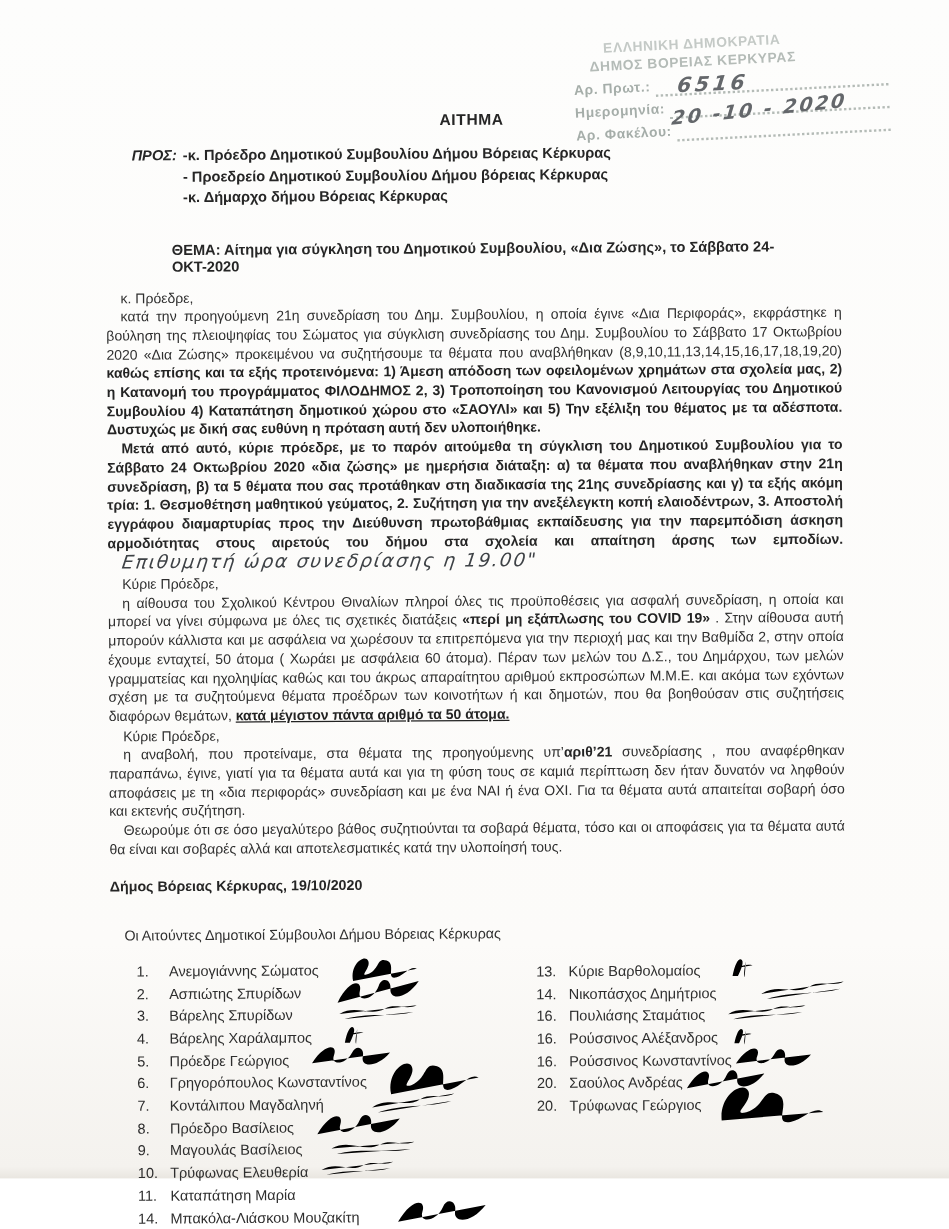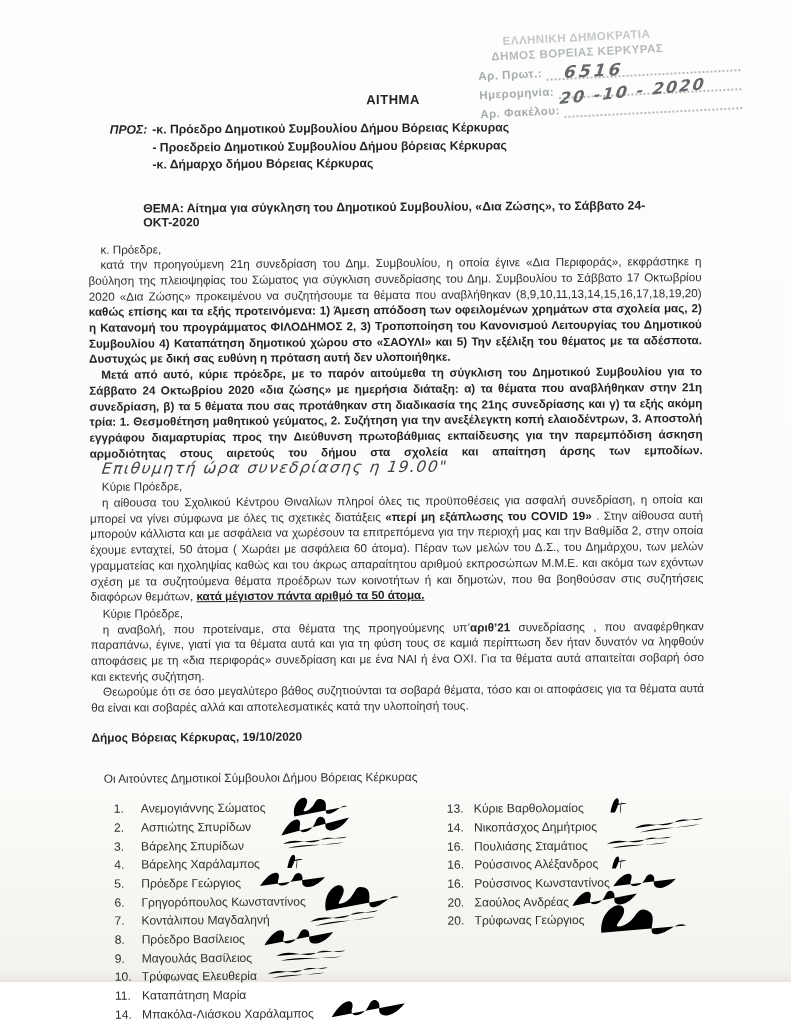--- a/index.html
+++ b/index.html
@@ -207,21 +207,21 @@
             <svg class="sig" style="left:150px;width:66px;height:26px">
               <use href="#sig-c"></use>
             </svg>
           </div>
         <div class="sig-row">
             <span class="num">11.</span>
             <span class="nm">Καταπάτηση Μαρία</span>
           </div>
         <div class="sig-row">
             <span class="num">14.</span>
-            <span class="nm">Μπακόλα-Λιάσκου Χαράλαμπος</span>
+            <span class="nm">Μπακόλα-Λιάσκου Μουζακίτη</span>
             <svg class="sig" style="left:204px;width:100px;height:34px;top:-10px">
               <use href="#sig-b"></use>
             </svg>
           </div>
       </div>
       <div class="col right">
         <div class="sig-row">
             <span class="num">13.</span>
             <span class="nm">Κύριε Βαρθολομαίος</span>
             <svg class="sig" style="left:158px;width:56px;height:28px">

